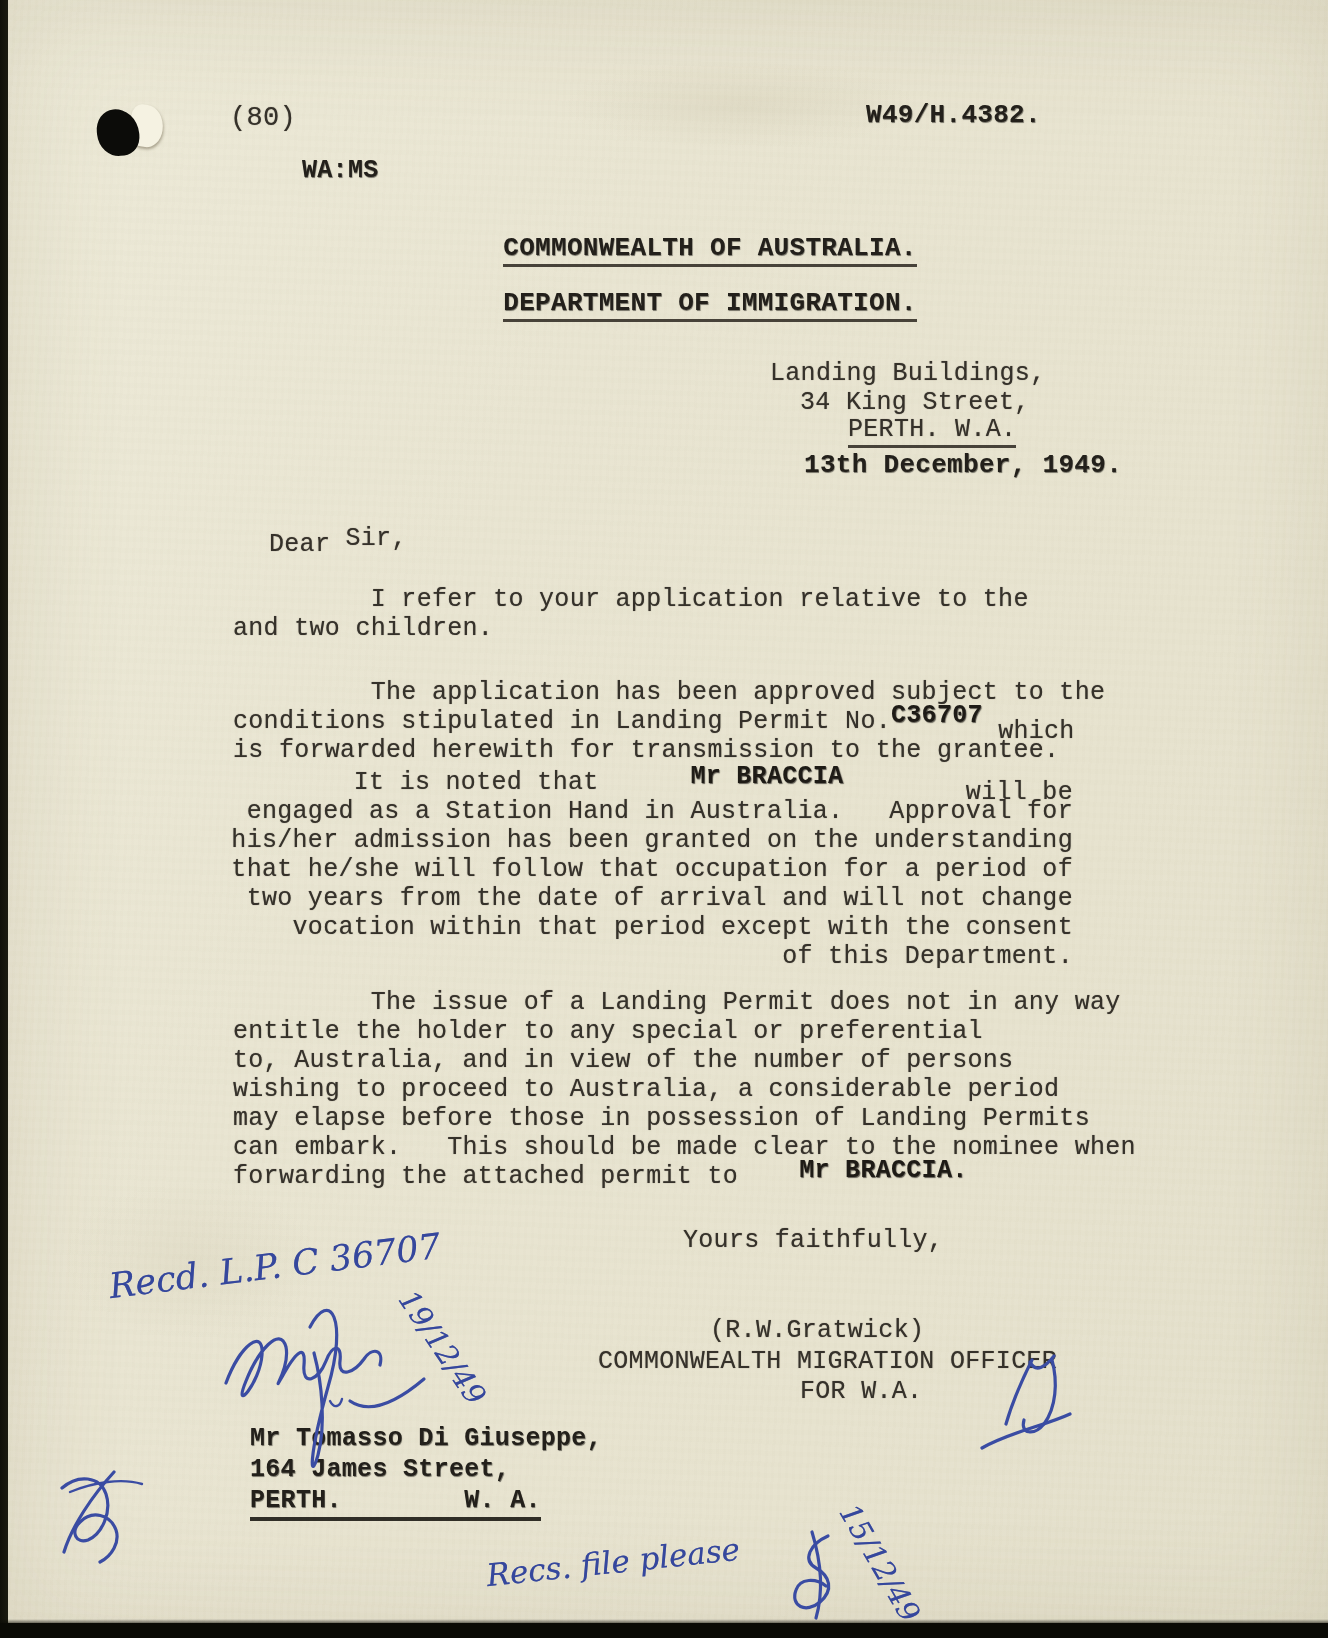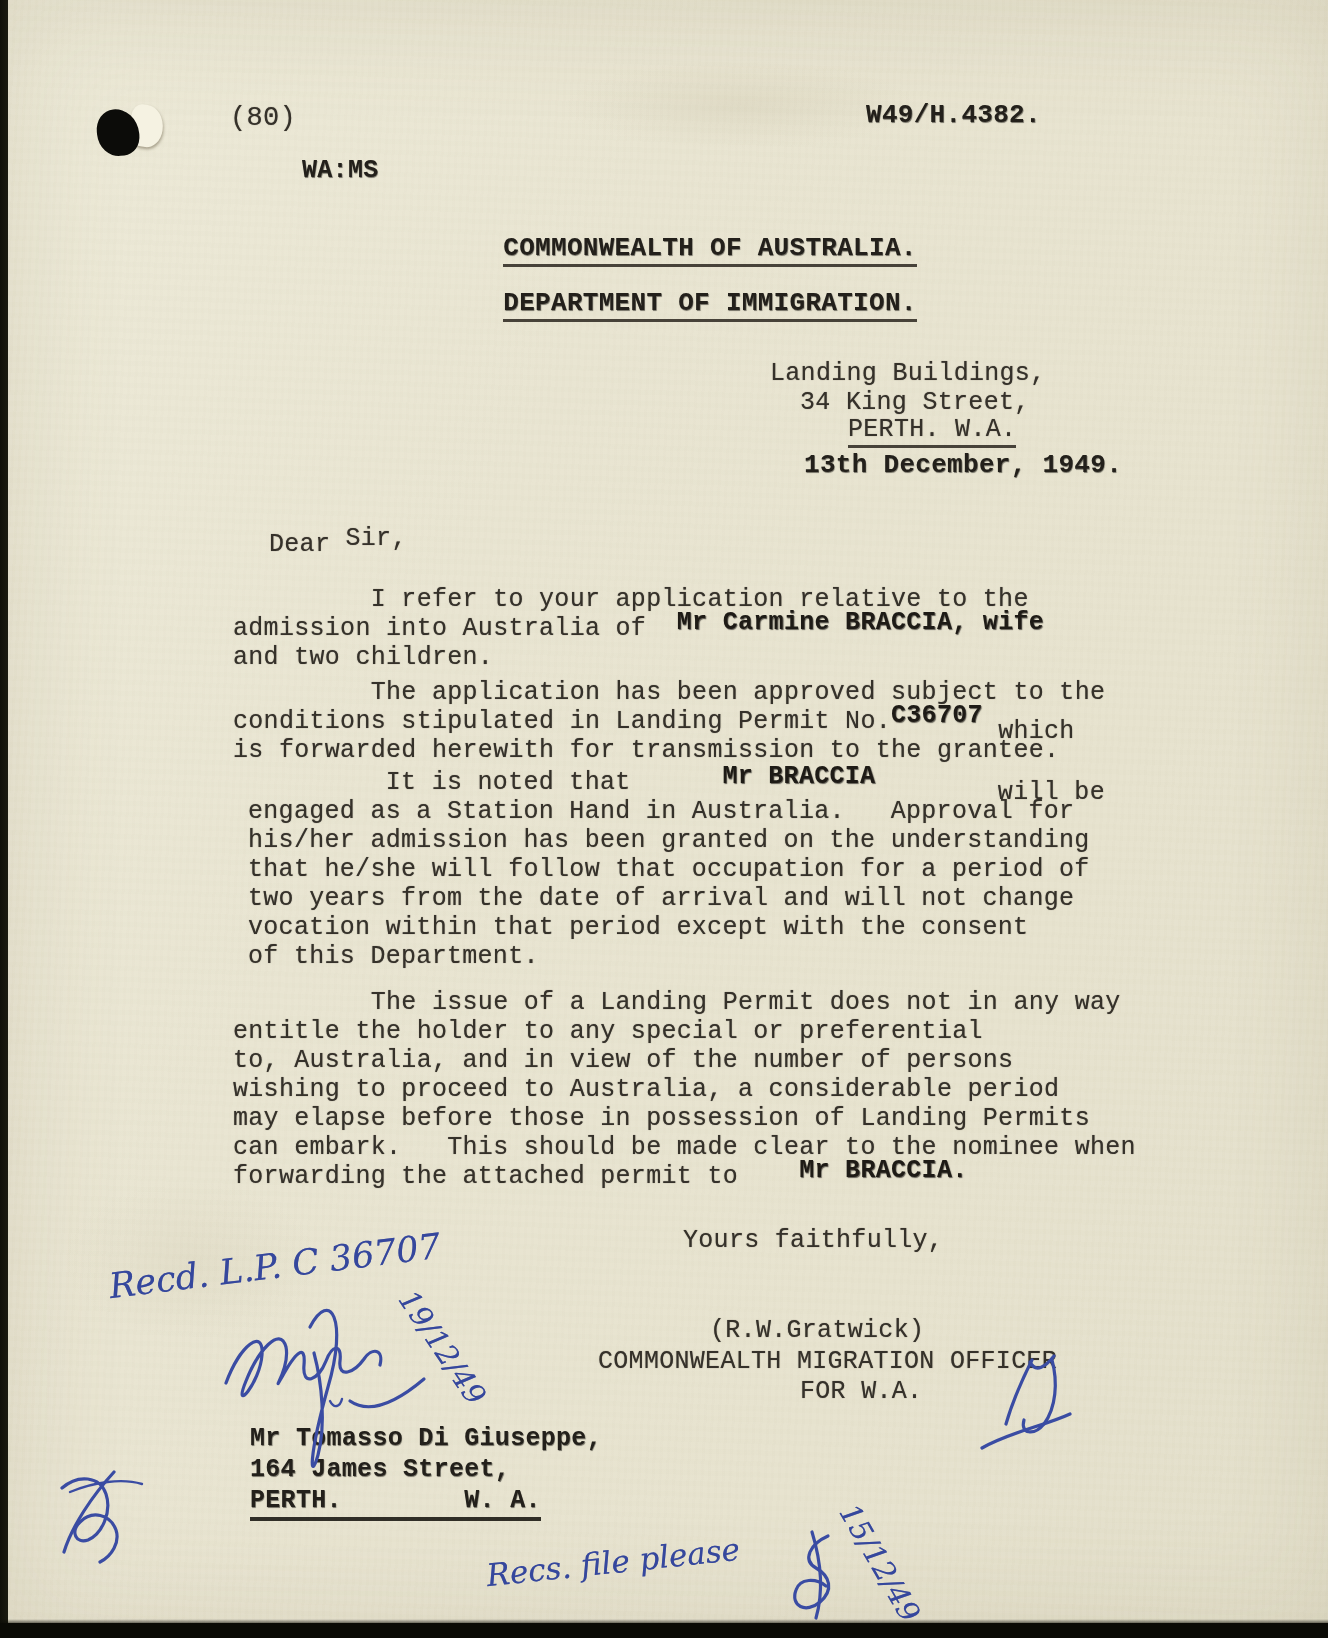--- a/index.html
+++ b/index.html
@@ -49,21 +49,21 @@
   .h1{top:234px;font-size:26px;}
   .h2{top:289px;font-size:26px;}
   .addr1{left:770px;top:359px;}
   .addr2{left:800px;top:388px;}
   .addr3{left:848px;top:415px;font-family:Liberation Mono, monospace;}
   .ldate{left:804px;top:451px;font-size:26px;}
   .salut{left:233px;top:530px;margin-left:36px;}
   .salut .rise{position:relative;top:-6px;}
   .p1{left:233px;top:585px;}
   .p2{left:233px;top:678px;}
-  .p3{left:248px;top:768px;}
+  .p3{left:216px;top:768px;text-align:right;}
   .p4{left:233px;top:988px;}
   .closing{left:683px;top:1226px;}
   .sigName{left:710px;top:1316px;}
   .sigTitle{left:598px;top:1347px;}
   .sigRegion{left:800px;top:1377px;}
   .recipName{left:250px;top:1424px;}
   .recipStreet{left:250px;top:1455px;}
   .recipCity{left:250px;top:1486px;}
   .hwRecd{left:108px;top:1246px;font-size:35px;transform:rotate(-7deg);}
   .hwSig{left:212px;top:1283px;}
@@ -93,21 +93,20 @@
 
   <div class="tw addr1">Landing Buildings,</div>
   <div class="tw addr2">34 King Street,</div>
   <div class="tw addr3"><span class="u">PERTH. W.A.</span></div>
   <div class="tw dark ldate">13th December, 1949.</div>
 
   <div class="tw salut"><span>Dear </span><span class="rise">Sir,</span></div>
 
   <div class="tw p1">
       <div class="tline"><span>         I refer to your application relative to the</span></div>
-      <div class="tline"><span>admission into Australia of  </span><span class="ins">Mr Carmine BRACCIA, wife</span></div>
       <div class="tline"><span>and two children.</span></div>
     </div>
   <div class="tw p2">
       <div class="tline"><span>         The application has been approved subject to the</span></div>
       <div class="tline"><span>conditions stipulated in Landing Permit No.</span><span class="ins">C36707</span><span class="drop"> which</span></div>
       <div class="tline"><span>is forwarded herewith for transmission to the grantee.</span></div>
     </div>
   <div class="tw p3">
       <div class="tline"><span>         It is noted that      </span><span class="ins">Mr BRACCIA</span><span>        </span><span class="drop">will be</span></div>
       <div class="tline"><span>engaged as a Station Hand in Australia.   Approval for</span></div>

